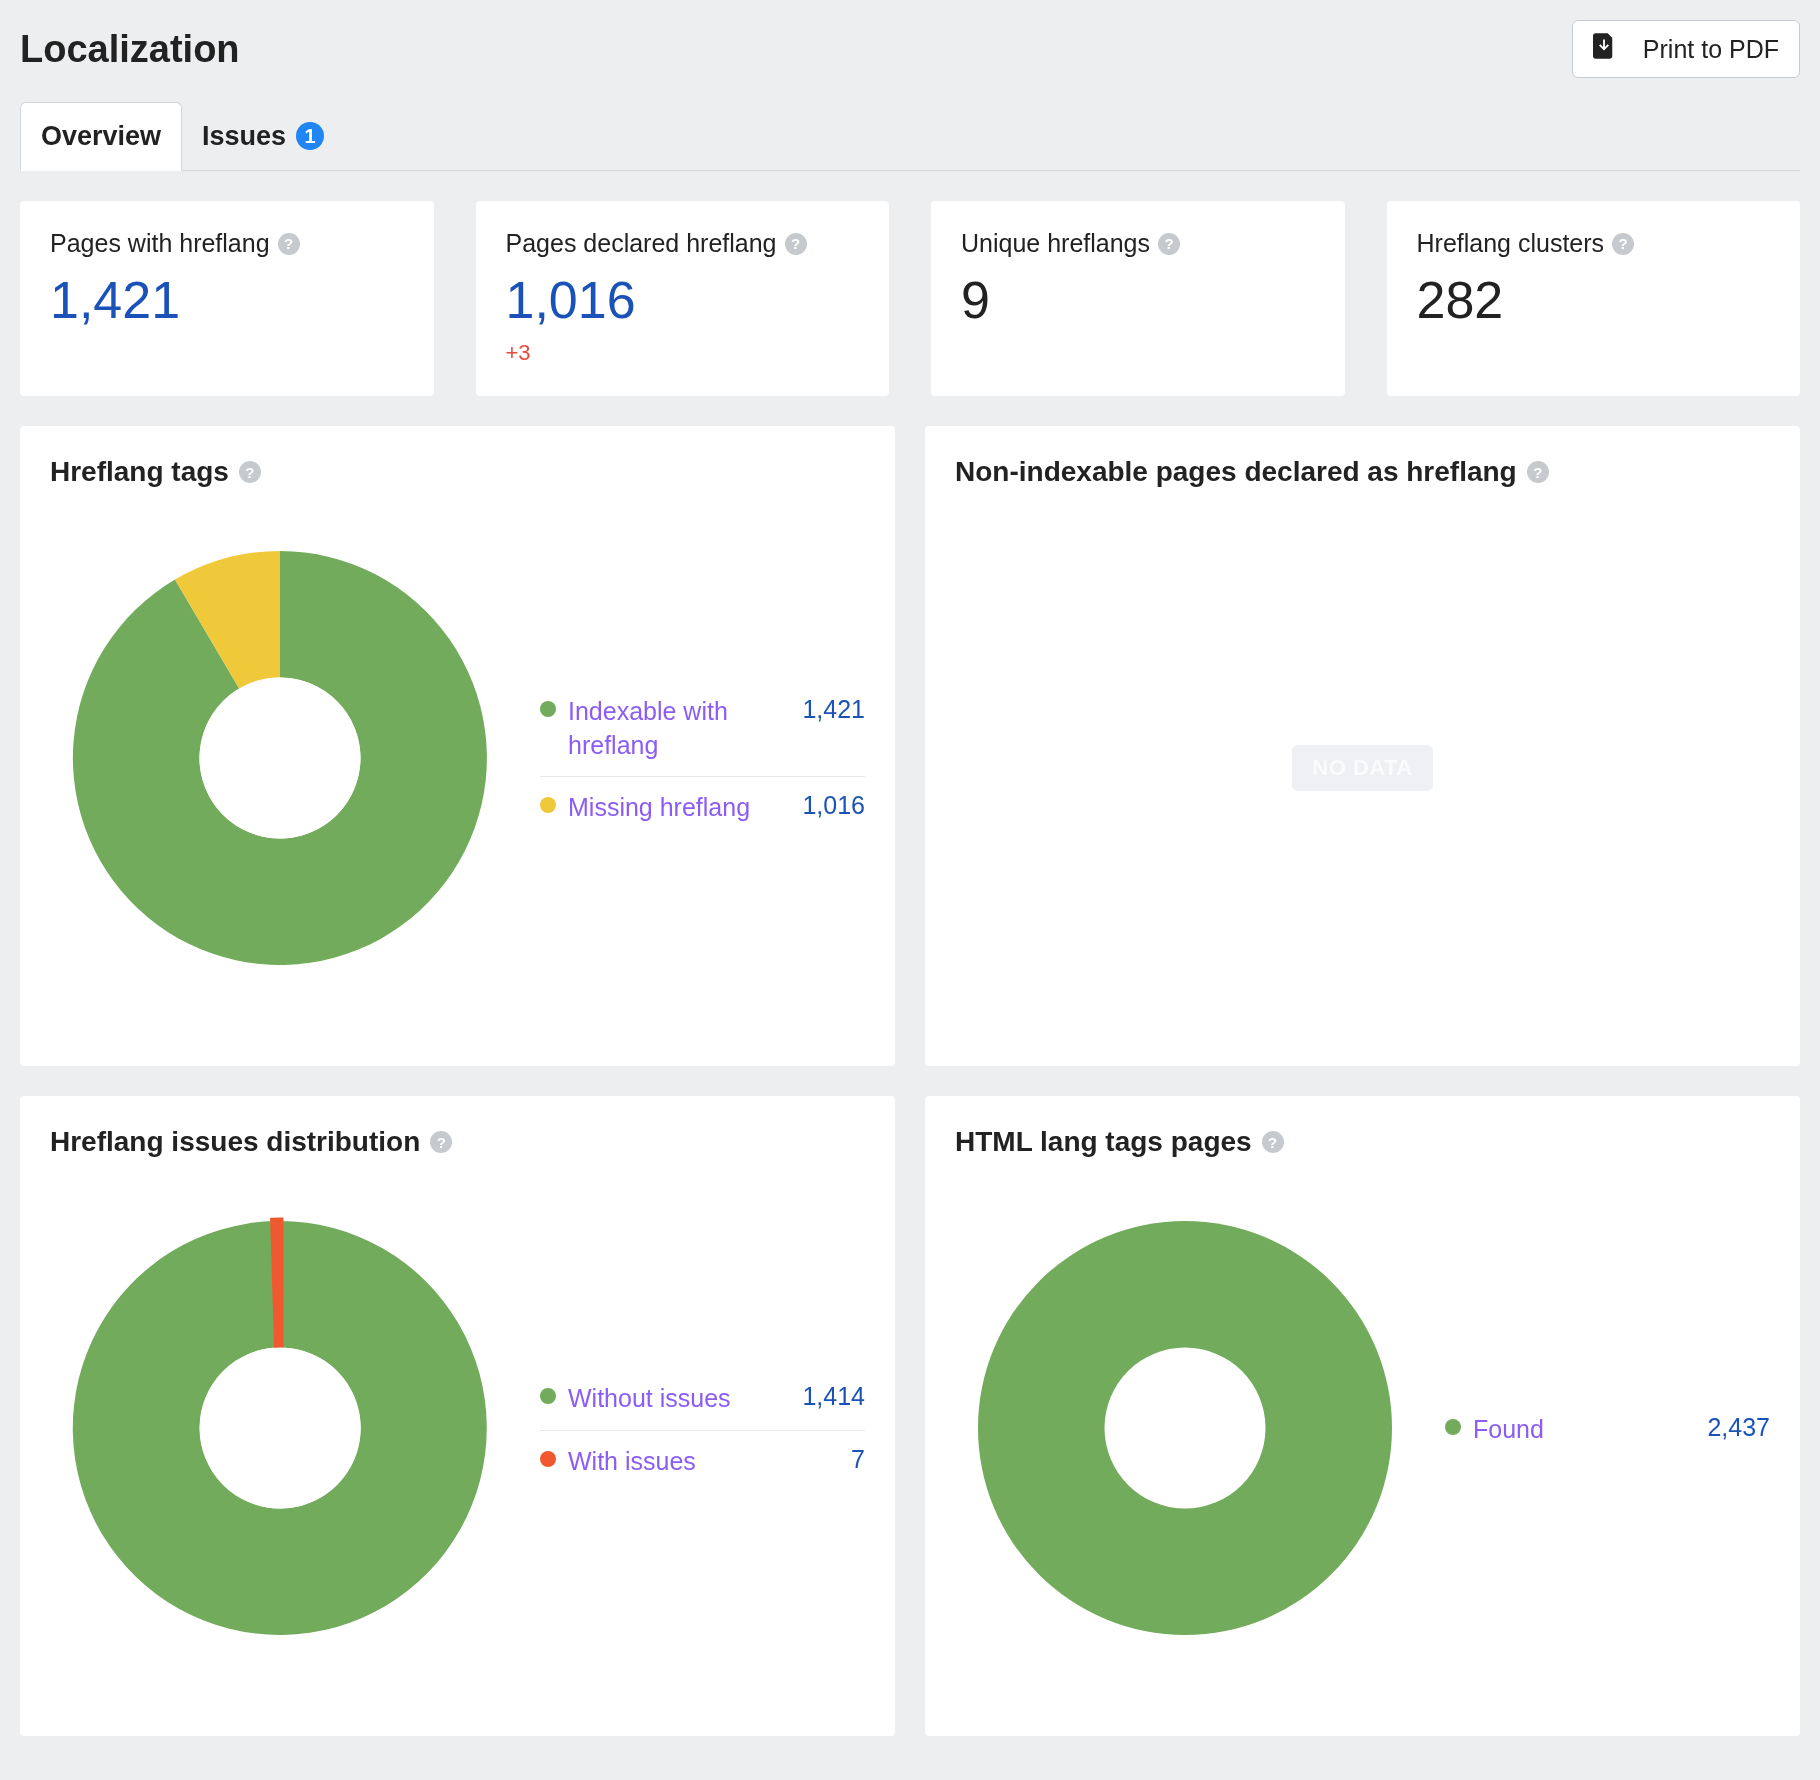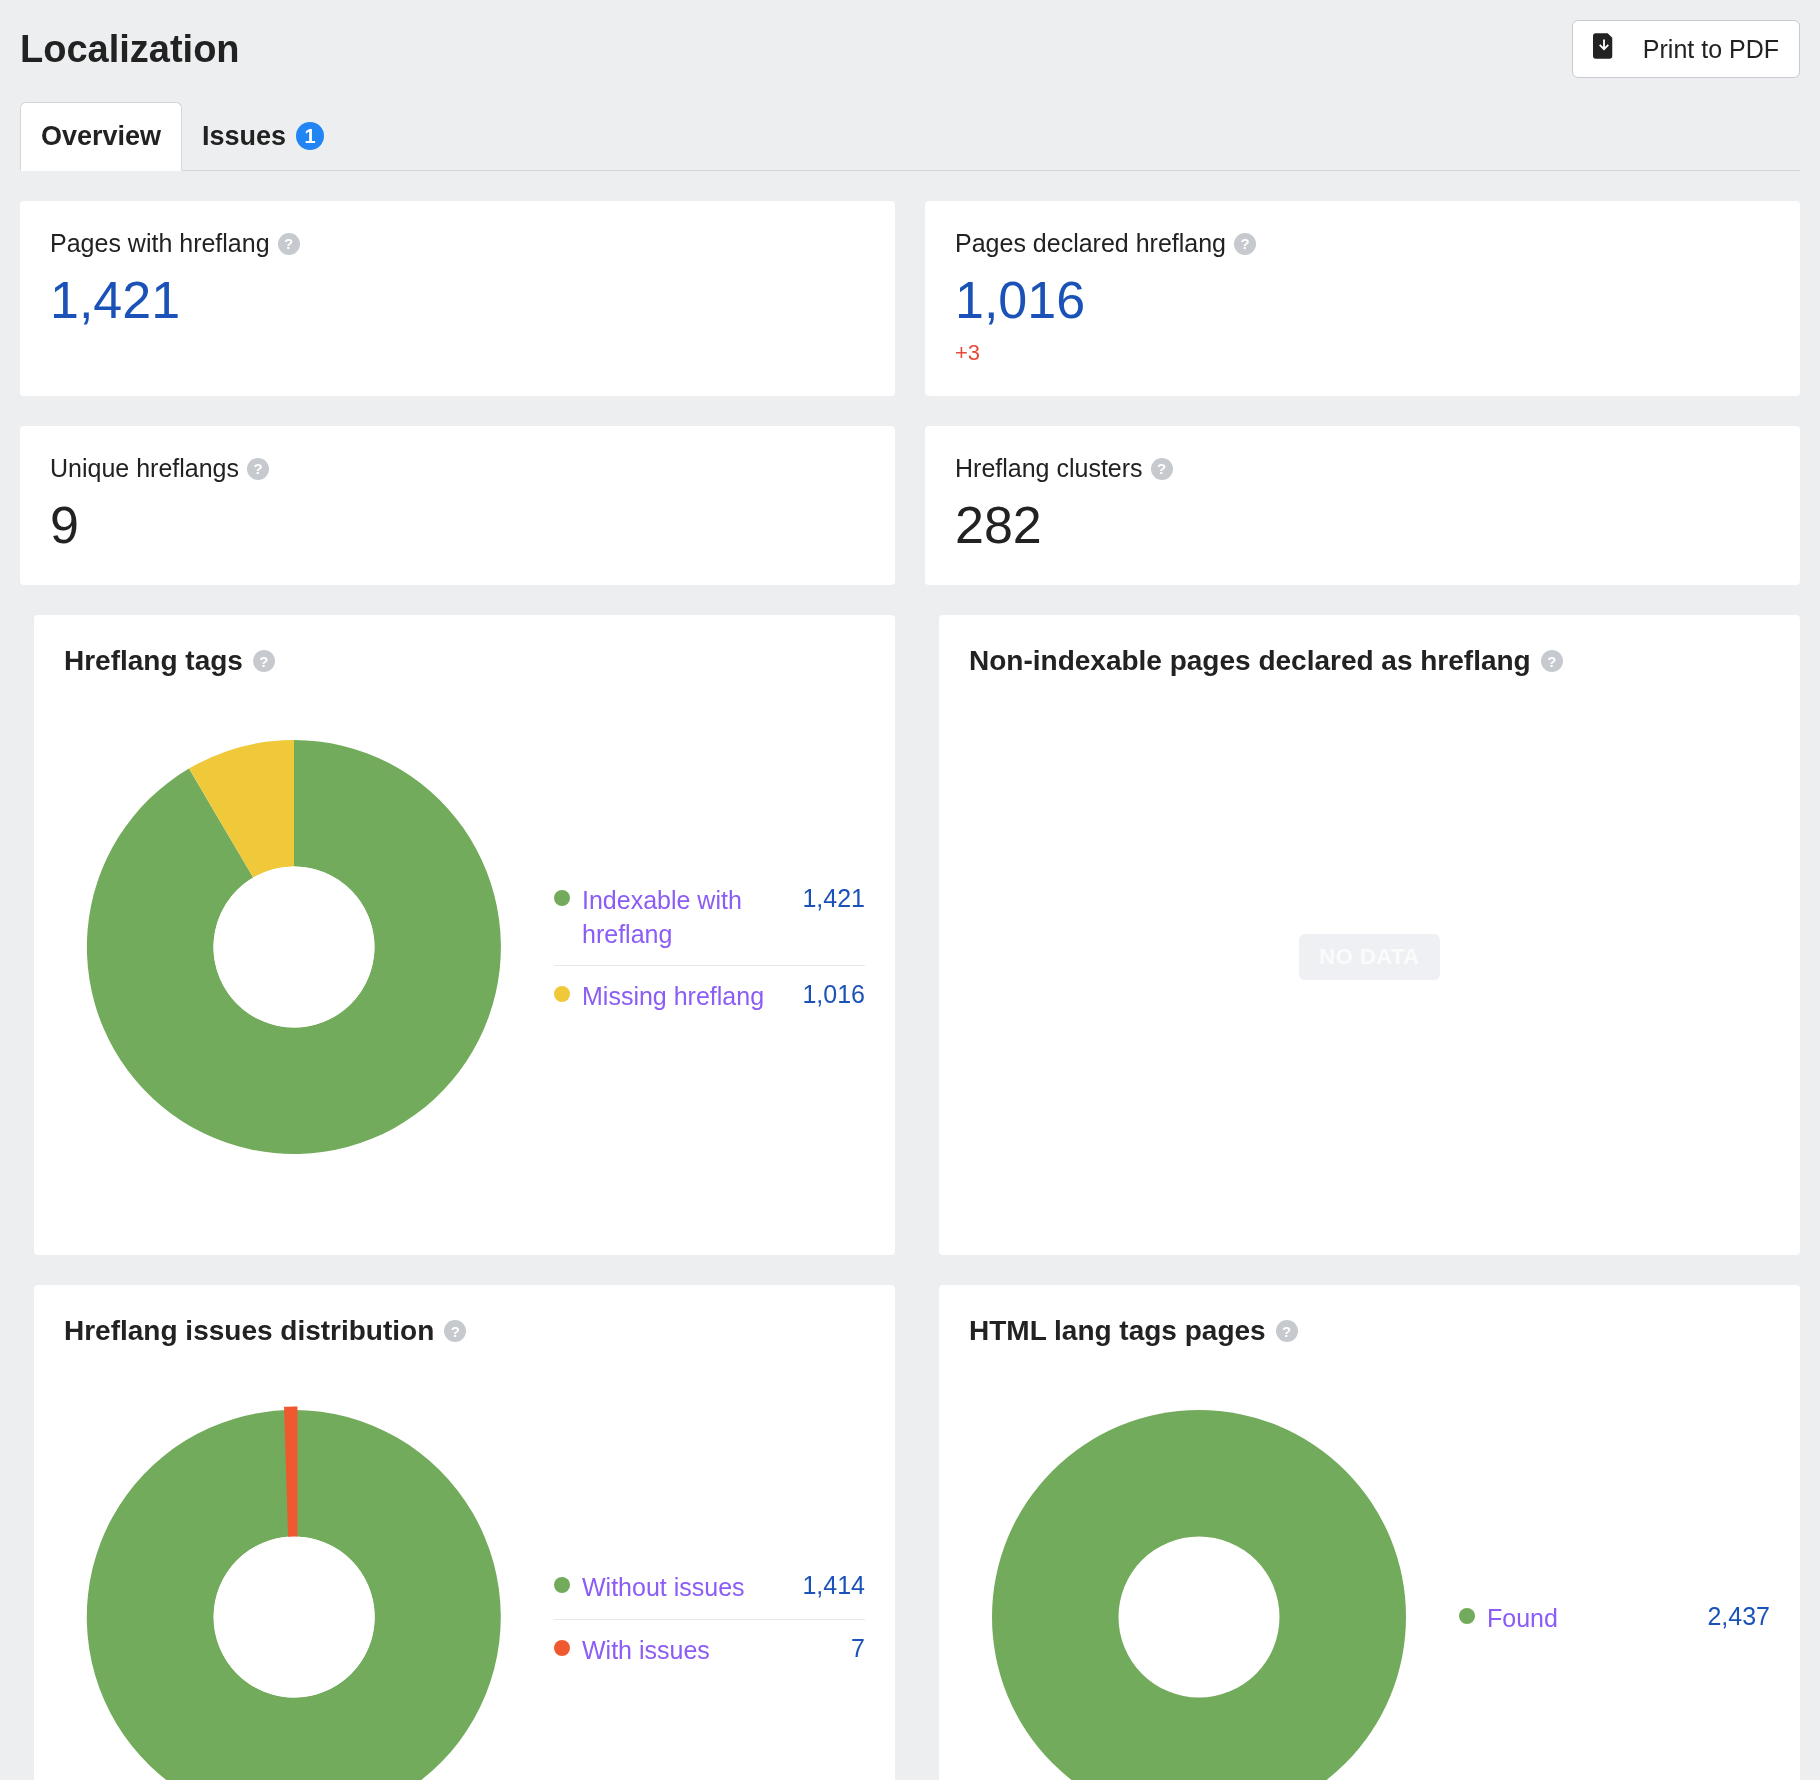--- a/index.html
+++ b/index.html
@@ -66,22 +66,22 @@
   display: inline-flex;
   align-items: center;
   justify-content: center;
   font-size: 20px;
   font-weight: 600;
   padding: 0 8px;
 }
 
 .metrics-row {
   display: grid;
-  grid-template-columns: repeat(2, 1fr);
-  gap: 30px;
+  grid-template-columns: repeat(4, 1fr);
+  gap: 42px;
   margin-bottom: 30px;
   margin-top: 11px;
 }
 .card {
   background: #fff;
   border-radius: 4px;
   padding: 28px 30px 30px 30px;
 }
 .metric-label {
   font-size: 25px;
@@ -115,21 +115,20 @@
 .charts-grid {
   display: grid;
   grid-template-columns: 1fr 1fr;
   gap: 30px;
 }
 .chart-card {
   background: #fff;
   border-radius: 4px;
   padding: 30px;
   min-height: 640px;
-  margin-left: 14px;
 }
 .chart-title {
   font-size: 28px;
   font-weight: 700;
   display: flex;
   align-items: center;
   gap: 10px;
   margin-bottom: 40px;
 }
 .chart-body {

